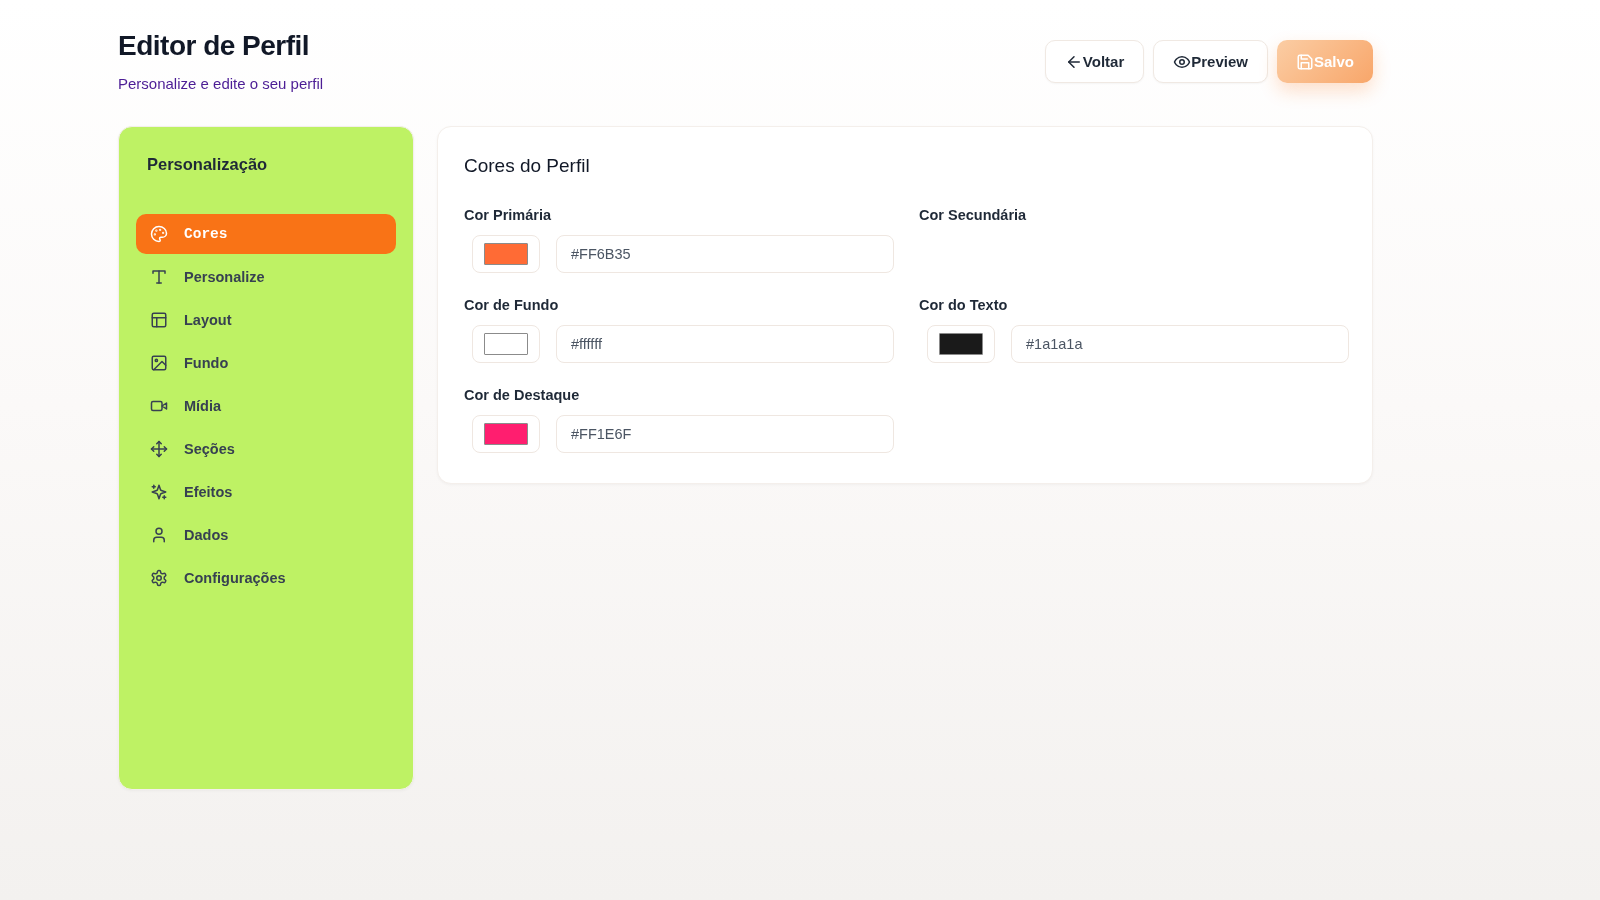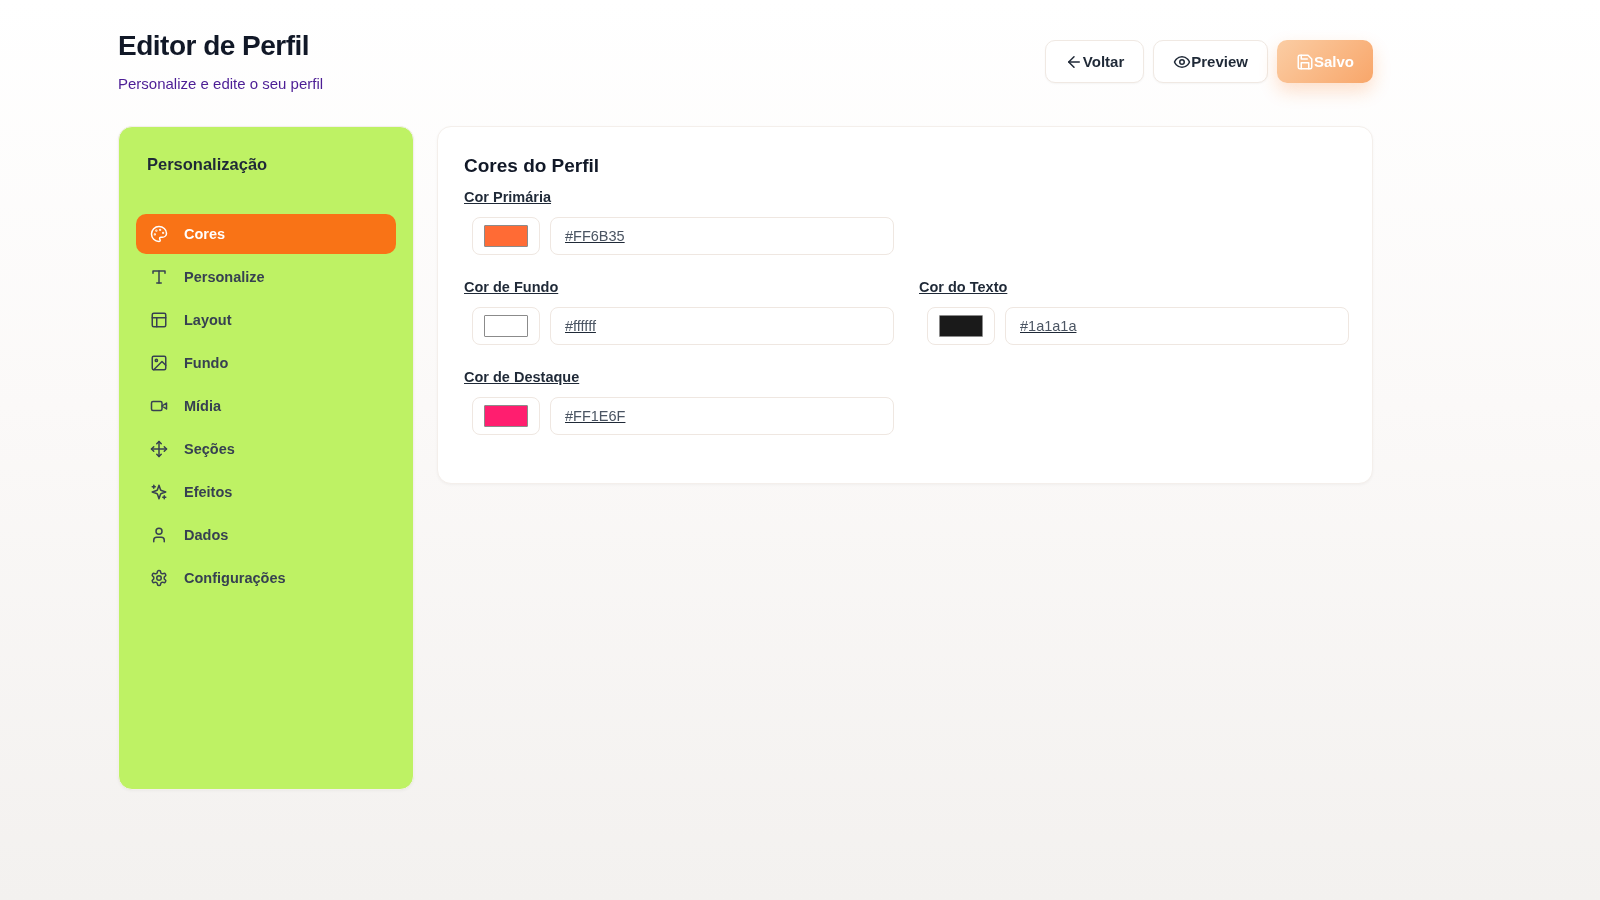--- a/index.html
+++ b/index.html
@@ -54,38 +54,38 @@
   .sidebar nav { margin-top: 40px; }
   .nav-item {
     display: flex; align-items: center; gap: 16px;
     height: 40px; padding: 0 14px; margin-bottom: 3px;
     border-radius: 10px; cursor: pointer;
     font-size: 14.5px; font-weight: 700; color: #374151;
     background: transparent;
   }
   .nav-item .ic { display: inline-flex; width: 18px; height: 18px; }
   .nav-item .ic svg { width: 18px; height: 18px; stroke: #374151; }
-  .nav-item.active { background: #f97316; color: #ffffff; }
+  .nav-item.active { background: #f97316; color: #ffffff; font-family: Liberation Mono, monospace; }
   .nav-item.active .ic svg { stroke: #ffffff; }
 
   
   .panel {
     position: absolute; left: 437px; top: 126px; width: 936px; height: 358px;
     background: #ffffff; border: 1px solid #f4efeb; border-radius: 14px;
     box-shadow: 0 1px 3px rgba(0,0,0,0.04);
     padding: 28px 26px;
   }
-  .panel h2 { font-size: 19px; font-weight: 700; color: #111827; }
+  .panel h2 { font-size: 19px; font-weight: 400; color: #111827; }
   .fields {
-    margin-top: 12px;
+    margin-top: 30px;
     display: grid; grid-template-columns: 430px 430px;
-    column-gap: 25px; row-gap: 24px; text-decoration: underline;
+    column-gap: 25px; row-gap: 24px;
   }
   .field-label { font-size: 14.5px; font-weight: 700; color: #1f2937; margin-bottom: 12px; }
-  .field-row { display: flex; gap: 10px; padding-left: 8px; }
+  .field-row { display: flex; gap: 16px; padding-left: 8px; }
   .swatch-box {
     width: 68px; height: 38px; flex: 0 0 68px;
     background: #ffffff; border: 1px solid #efe7e1; border-radius: 8px;
     display: flex; align-items: center; justify-content: center; cursor: pointer;
   }
   .swatch-chip { width: 44px; height: 22px; border: 1px solid #8b8b8b; border-radius: 1px; }
   .hex-input {
     flex: 1; height: 38px;
     border: 1px solid #efe7e1; border-radius: 8px;
     padding: 0 14px; font-family: inherit; font-size: 14.5px; color: #4b5563;
@@ -237,20 +237,21 @@
         <div class="field">
     <div class="field-label">Cor Primária</div>
     <div class="field-row">
       <div class="swatch-box">
         <div class="swatch-chip" style="background: rgb(255, 107, 53);"></div>
       </div>
       <input class="hex-input" type="text" value="#FF6B35" style="">
     </div>
   </div>
         <div class="field">
+    <div class="field-label">Cor Secundária</div>
   </div>
         <div class="field">
     <div class="field-label">Cor de Fundo</div>
     <div class="field-row">
       <div class="swatch-box">
         <div class="swatch-chip" style="background: rgb(255, 255, 255);"></div>
       </div>
       <input class="hex-input" type="text" value="#ffffff" style="">
     </div>
   </div>

